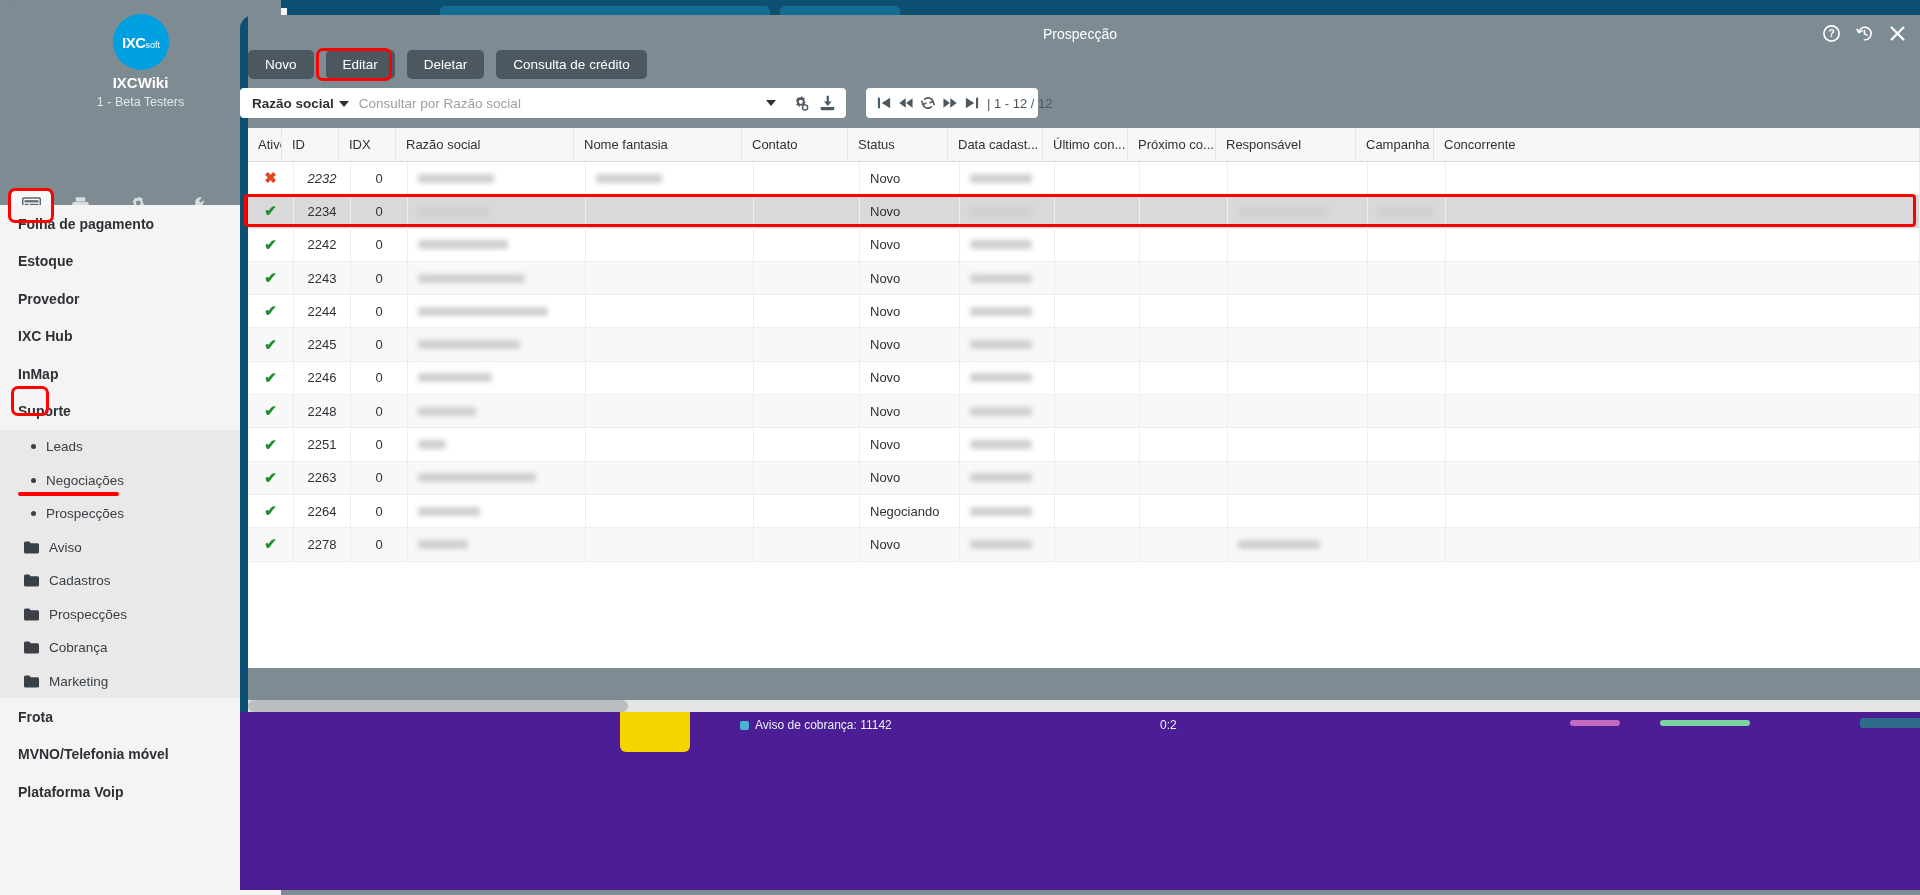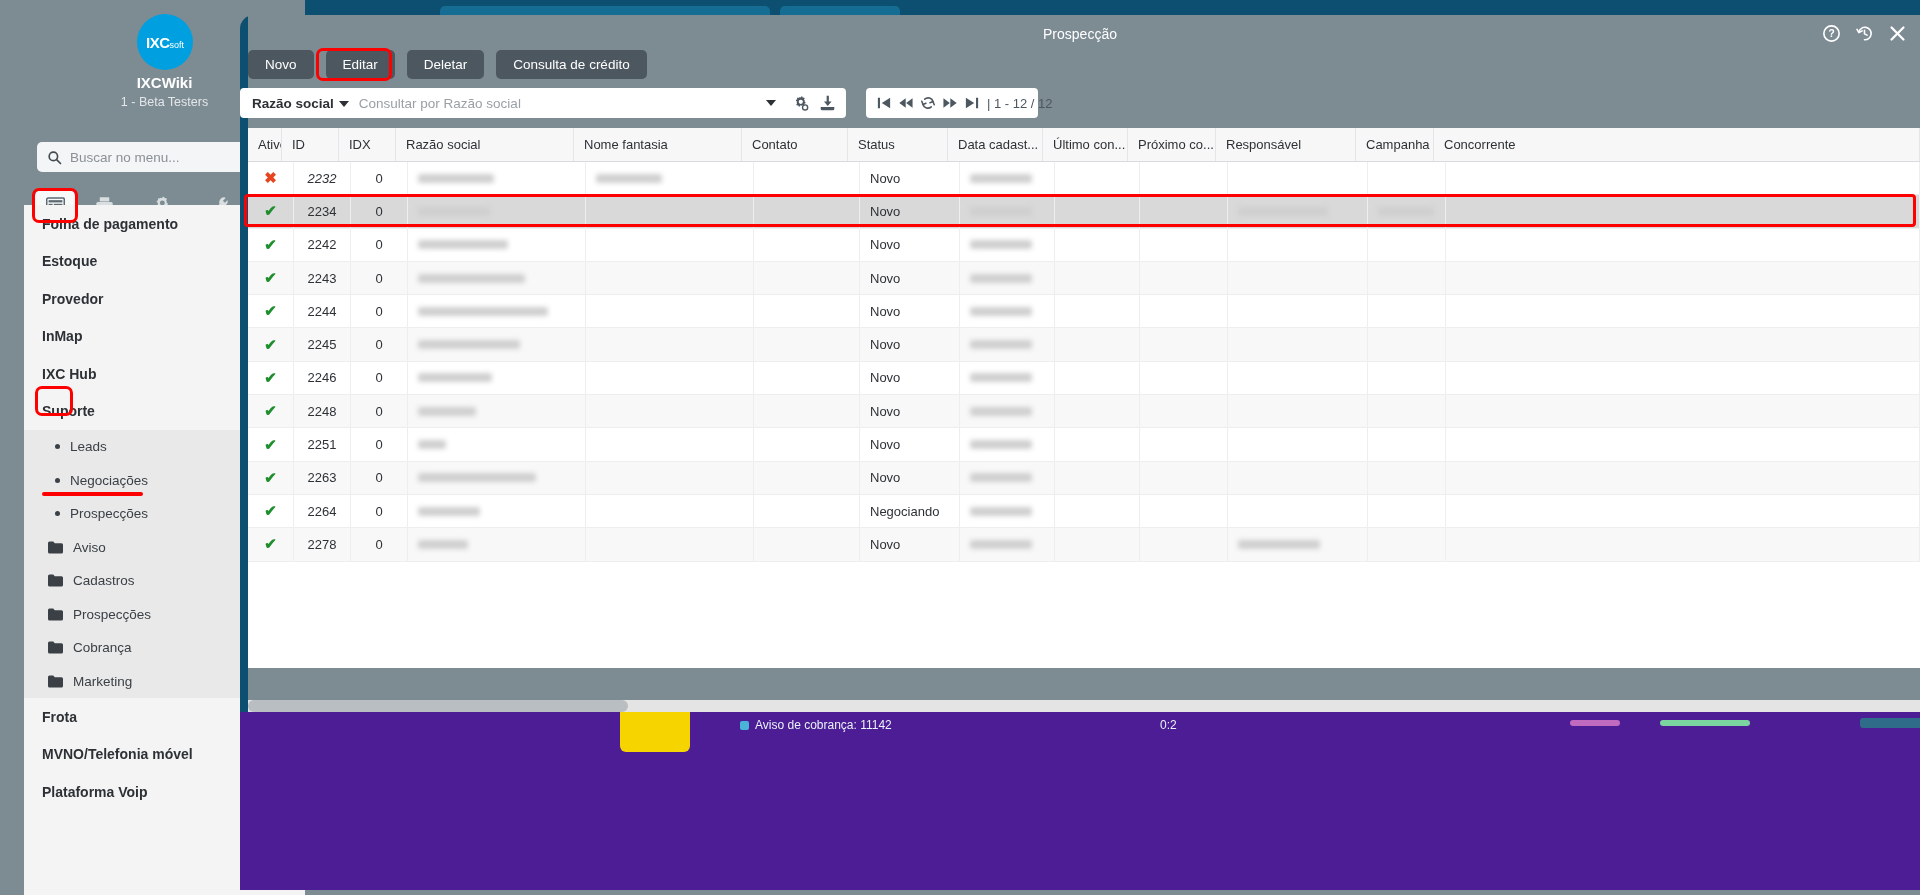--- a/index.html
+++ b/index.html
@@ -10,21 +10,20 @@
     background: #7d8b93;
   }
   #root { position: relative; width: 1920px; height: 895px; background: #7d8b93; }
 
   
   #sidebar {
     position: absolute; left: 0; top: 0; width: 281px; height: 895px;
     background: #7d8b93;
     border-top-right-radius: 0;
     overflow: hidden;
-    margin-left: 24px;
   }
   #sidebar-top {
     position: relative; width: 281px; height: 237px;
     background: #7d8b93;
     border-top-left-radius: 26px;
   }
   #logo-wrap { position: absolute; left: 113px; top: 14px; width: 56px; height: 56px; }
   #logo-circle {
     width: 56px; height: 56px; border-radius: 50%;
     background: #00a0e0;
@@ -257,27 +256,20 @@
       <div id="logo-wrap">
         <div id="logo-circle">
           <div id="logo-text">
             <span>IXC</span><span class="sub">soft</span>
           </div>
         </div>
       </div>
       <div id="brand-name">IXCWiki</div>
       <div id="brand-sub">1 - Beta Testers</div>
 
-      <div id="menu-search">
-        <svg class="mag" viewBox="0 0 20 20" fill="none" stroke="currentColor" stroke-width="2.2">
-          <circle cx="8.5" cy="8.5" r="5.6"></circle>
-            <line x1="12.8" y1="12.8" x2="18" y2="18" stroke-linecap="round"></line>
-        </svg>
-        <input id="menu-search-input" value="" placeholder="Buscar no menu..." style="">
-      </div>
 
       <div id="icon-row">
         <div class="icon-btn active">
           <svg viewBox="0 0 22 18" width="19" height="16" fill="currentColor">
             <rect x="0.8" y="1" width="20.4" height="16" rx="1.6" fill="none" stroke="currentColor" stroke-width="1.8"></rect>
             <rect x="3" y="3.4" width="16" height="2.6"></rect>
             <rect x="3" y="7.6" width="4.6" height="6.6"></rect>
             <rect x="9" y="7.6" width="10" height="1.8"></rect>
             <rect x="9" y="10.6" width="10" height="1.8"></rect>
             <rect x="9" y="13.2" width="10" height="1.4"></rect>
@@ -310,24 +302,24 @@
         <div class="m-item">
             <span>Folha de pagamento</span>
           </div>
         <div class="m-item">
             <span>Estoque</span>
           </div>
         <div class="m-item">
             <span>Provedor</span>
           </div>
         <div class="m-item">
+            <span>IXC Hub</span>
+          </div>
+        <div class="m-item">
             <span>InMap</span>
-          </div>
-        <div class="m-item">
-            <span>IXC Hub</span>
           </div>
         <div class="m-item">
             <span>Suporte</span>
           </div>
 
         <div class="m-sub-group">
           <div class="m-sub">
             <span class="bullet-dot"></span>
             <span>Leads</span>
           </div>

